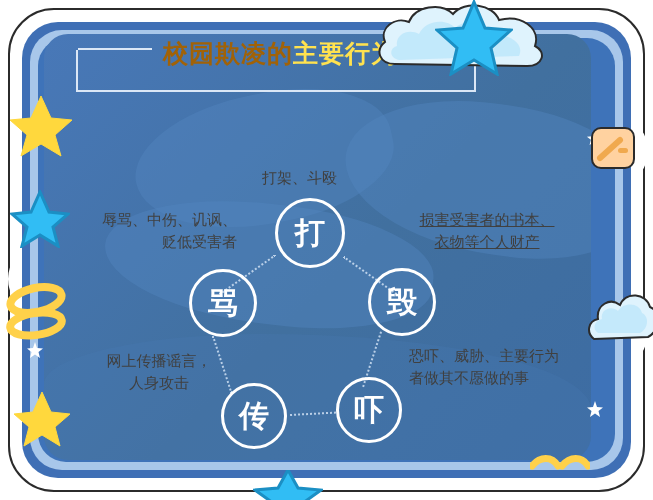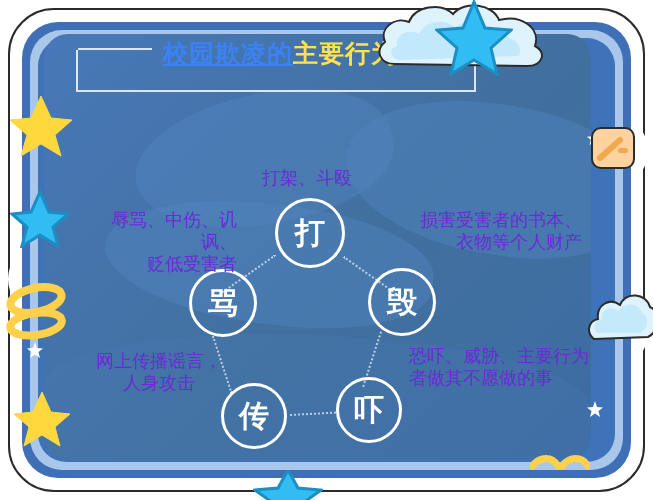--- a/index.html
+++ b/index.html
@@ -51,32 +51,32 @@
   .title-box:before,.title-box:after{
     content:"";position:absolute;top:-2px;height:2px;background:#dbe7f6;
   }
   .title-box:before{left:0;width:74px;}
   .title-box:after{right:0;width:52px;}
   .title-text{
     position:absolute;left:80px;top:0;width:248px;height:34px;
     line-height:34px;text-align:center;white-space:nowrap;
     font-size:25px;font-weight:bold;letter-spacing:1px;
   }
-  .title-a{color:#3b82f6;text-decoration:underline;}
+  .title-a{color:#a16207;}
   .title-b{color:#ffe24f;}
 
   
   .node{
     position:absolute;border:3px solid #ffffff;border-radius:50%;
     color:#ffffff;font-size:30px;font-weight:bold;
     display:flex;align-items:center;justify-content:center;
     box-sizing:border-box;
   }
   .caption{
-    position:absolute;color:#6d28d9;font-size:18px;line-height:22px;
+    position:absolute;color:#404040;font-size:15px;line-height:22px;
     white-space:pre-line;
   }
   .dotline{position:absolute;height:0;border-top:2px dotted #cfe0f3;opacity:.85;
            transform-origin:0 0;}
 
   
   .star{position:absolute;}
   .cloud{position:absolute;}
 </style>
 </head>
@@ -125,21 +125,21 @@
   <div class="node" style="left:221px;top:383px;width:66px;height:66px;">
     <span>传</span>
   </div>
   <div class="node" style="left:336px;top:377px;width:66px;height:66px;">
     <span>吓</span>
   </div>
 
   <div class="caption" style="left:262px;top:167px;width:140px;text-align:left;">打架、斗殴</div>
   <div class="caption" style="left:77px;top:209px;width:160px;text-align:right;">辱骂、中伤、讥讽、
 贬低受害者</div>
-  <div class="caption" style="left:412px;top:209px;width:170px;text-align:right;">损害受害者的书本、
+  <div class="caption" style="left:402px;top:209px;width:170px;text-align:center;text-decoration:underline;">损害受害者的书本、
 衣物等个人财产</div>
   <div class="caption" style="left:84px;top:350px;width:150px;text-align:center;">网上传播谣言，
 人身攻击</div>
   <div class="caption" style="left:409px;top:345px;width:180px;text-align:left;">恐吓、威胁、主要行为
 者做其不愿做的事</div>
 
   <svg class="cloud" style="left:375px;top:0px;" width="175" height="72" viewBox="0 0 175 72">
     <path d="M20 64 C4 64 0 50 10 42 C4 28 20 16 34 22 C40 6 66 2 78 14 C90 0 118 4 124 20 C146 14 166 28 160 46 C172 52 168 66 152 66 Z" fill="#dff3fd" stroke="#2b2b2b" stroke-width="2"></path>
     <path d="M24 60 C14 58 14 48 22 46 C20 34 34 28 44 34 C50 20 72 18 80 28 C90 18 112 22 116 36 C134 32 150 44 144 56 Z" fill="#bde6fa" opacity=".85"></path>
   </svg>

